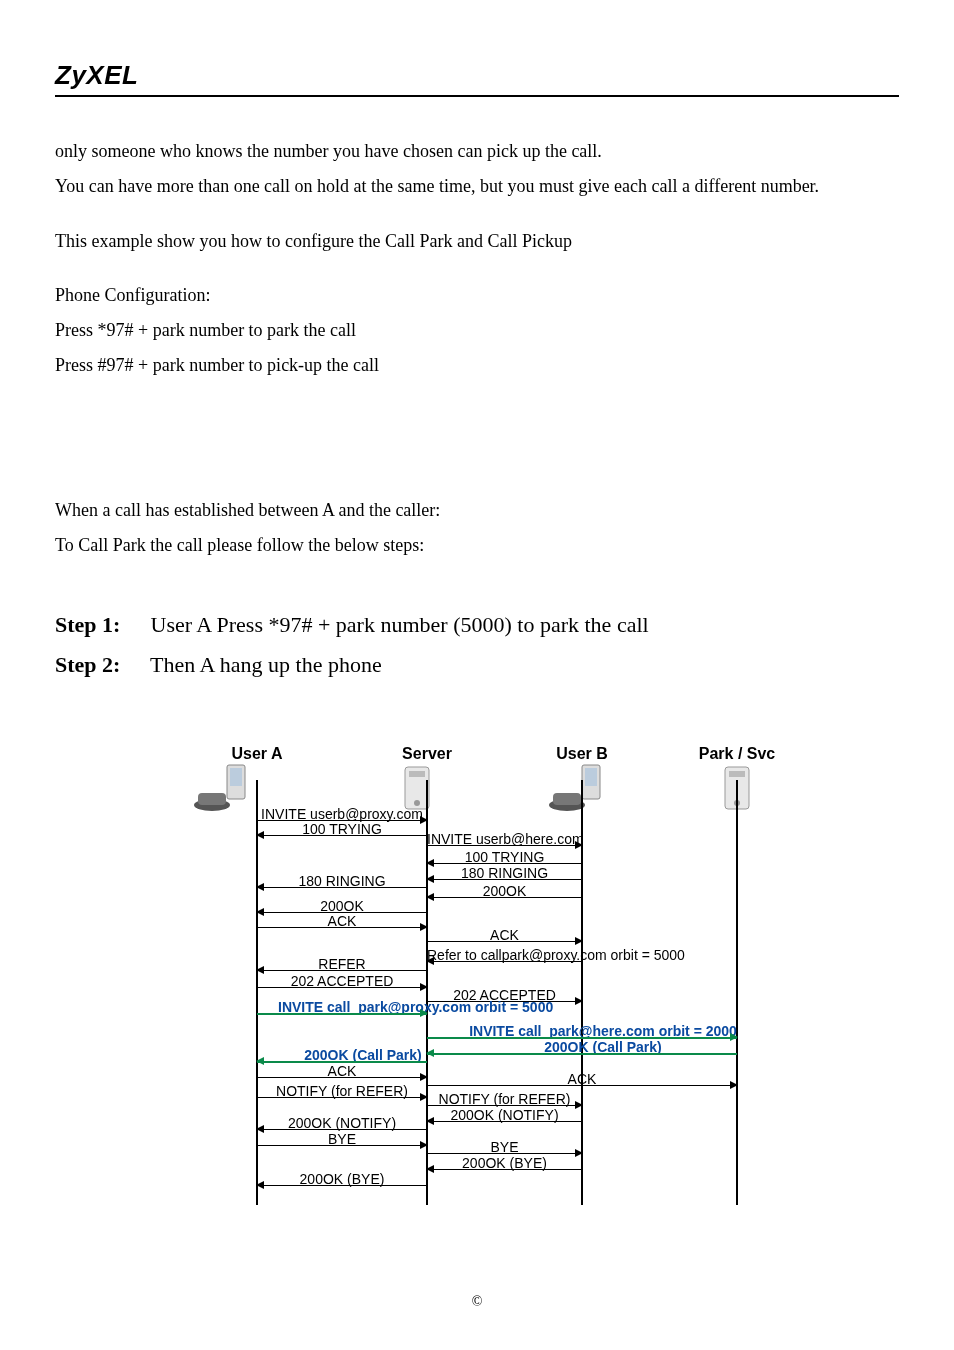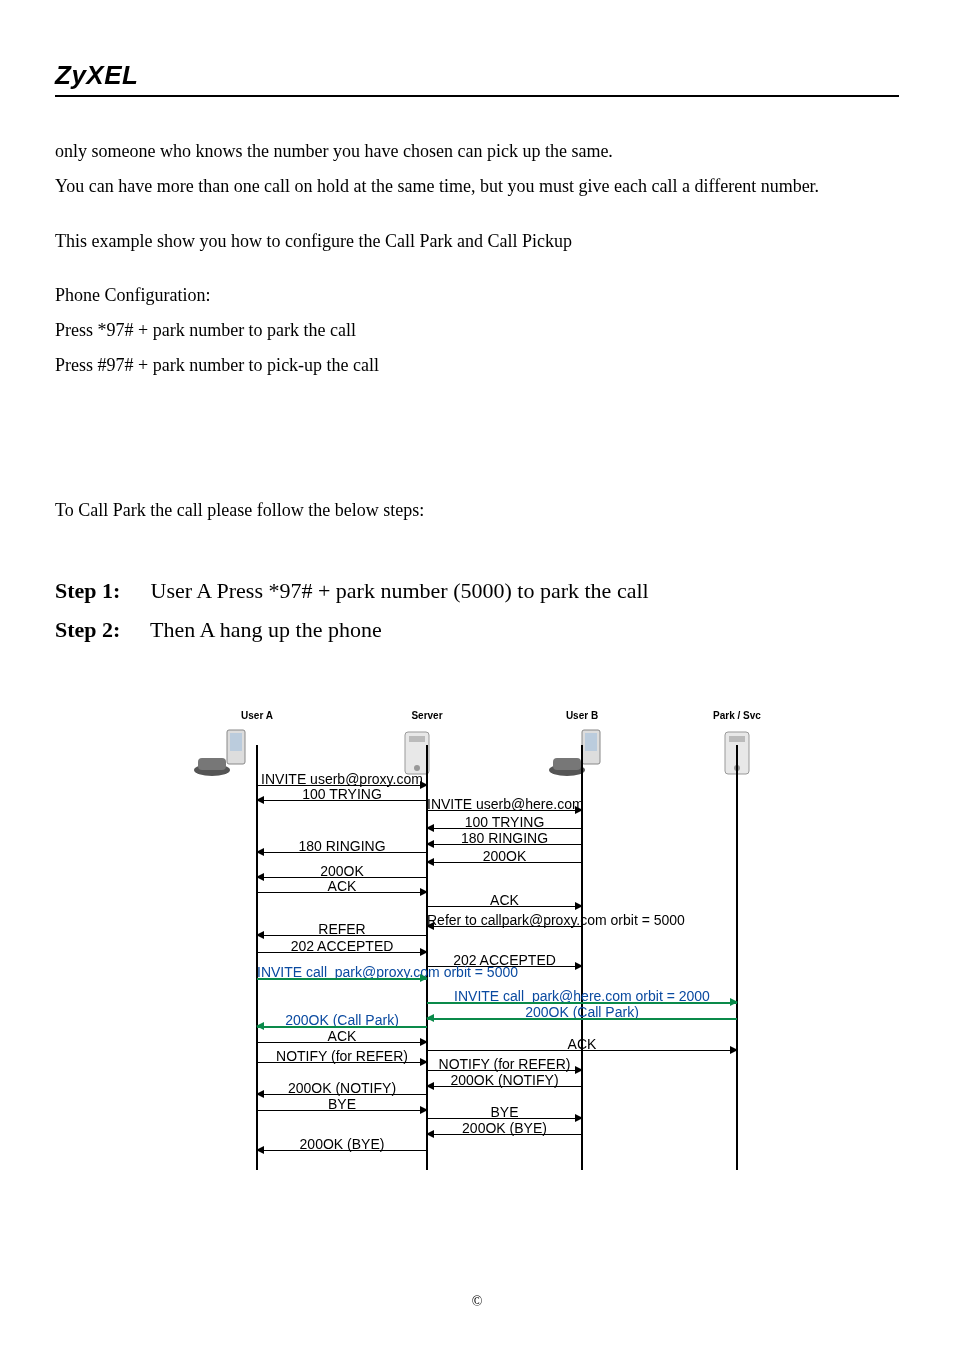--- a/index.html
+++ b/index.html
@@ -7,54 +7,55 @@
   .logo{font-family:Arial,Helvetica,sans-serif;font-weight:900;font-style:italic;font-size:26px;letter-spacing:0.5px;margin-bottom:4px;}
   .hr{border:none;border-top:2px solid #000;margin:0 0 40px 0;}
   .body-text{font-size:18px;line-height:1.6;}
   .body-text p{margin:0 0 6px 0;}
   .gap-small{height:20px;}
   .gap-med{height:40px;}
   .gap-large{height:110px;}
   .steps{font-size:22px;line-height:1.8;}
   .steps .lbl{font-weight:bold;display:inline-block;width:90px;}
   .diagram{position:relative;width:590px;height:460px;margin:60px auto 0 auto;font-family:Arial,Helvetica,sans-serif;font-size:11px;}
-  .lane-label{position:absolute;top:0;font-weight:bold;font-size:10px;text-align:center;width:80px;}
+  .lane-label{position:absolute;top:0;font-weight:bold;font-size:16px;text-align:center;width:80px;}
   .lane-line{position:absolute;top:35px;bottom:0;width:2px;background:#000;}
   .dev{position:absolute;top:18px;width:60px;height:50px;}
   .dev svg{width:100%;height:100%;}
   .msg{position:absolute;height:16px;}
   .msg .txt{position:absolute;top:-14px;width:100%;text-align:center;font-size:14px;white-space:nowrap;}
   .msg .line{position:absolute;top:0;left:0;right:0;border-top:1.5px solid #000;}
   .msg .line.green{border-top:2px solid #0a8a4a;}
-  .msg.green .txt{color:#0a4aa0;font-weight:normal;}
+  .msg.green .txt{color:#0a4aa0;font-weight:bold;margin-left:21px;}
   .msg .ah{position:absolute;top:-4px;width:0;height:0;border-top:4px solid transparent;border-bottom:4px solid transparent;}
   .msg .ah.r{right:-1px;border-left:8px solid #000;}
   .msg .ah.l{left:-1px;border-right:8px solid #000;}
   .msg .ah.r.g{border-left-color:#0a8a4a;}
   .msg .ah.l.g{border-right-color:#0a8a4a;}
   .footer{position:absolute;bottom:40px;left:0;right:0;text-align:center;font-size:14px;}
 </style>
 </head>
 <body>
 
 <div class="page">
 
   <div class="logo">ZyXEL</div>
   <hr class="hr">
 
   <div class="body-text">
-    <p>only someone who knows the number you have chosen can pick up the same.</p>
+    <p>only someone who knows the number you have chosen can pick up the call.</p>
     <p>You can have more than one call on hold at the same time, but you must give each call a different number.</p>
     <div class="gap-small"></div>
     <p>This example show you how to configure the Call Park and Call Pickup</p>
     <div class="gap-small"></div>
     <p>Phone Configuration:</p>
     <p>Press *97# + park number to park the call</p>
     <p>Press #97# + park number to pick-up the call</p>
     <div class="gap-large"></div>
+    <p>When a call has established between A and the caller:</p>
     <p>To Call Park the call please follow the below steps:</p>
   </div>
 
   <div class="gap-med"></div>
 
   <div class="steps">
     <div>
       <span class="lbl">Step   1:</span>
       <span>User A Press *97# + park number (5000) to park the call</span>
     </div>

